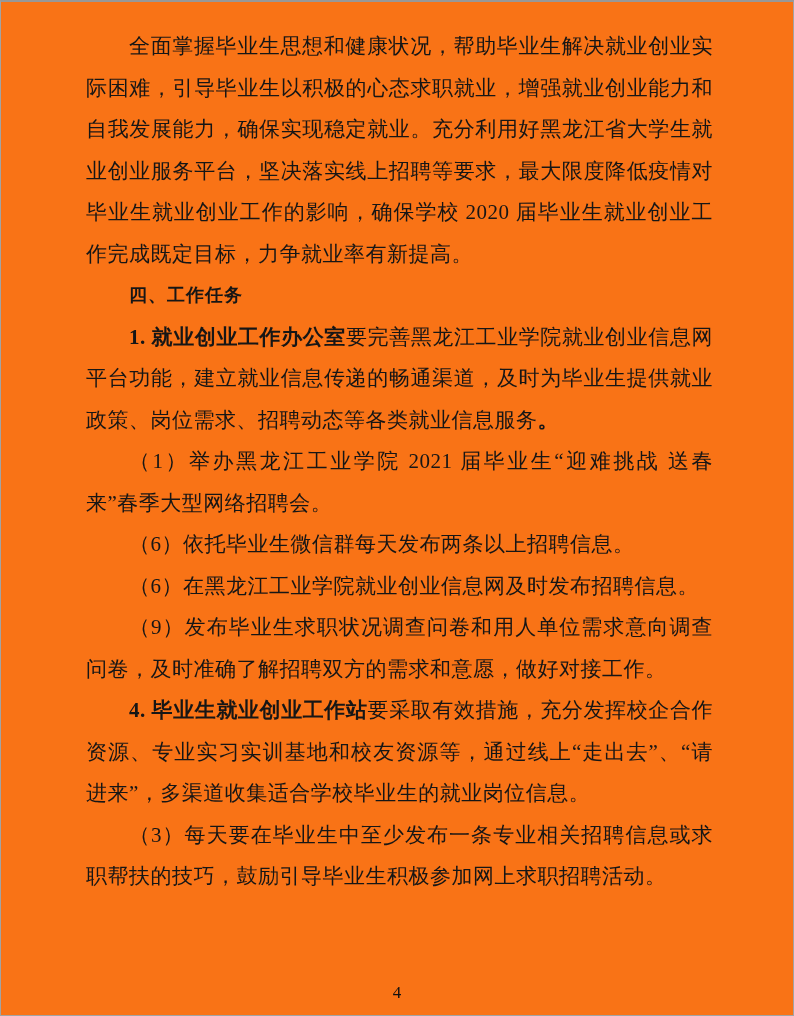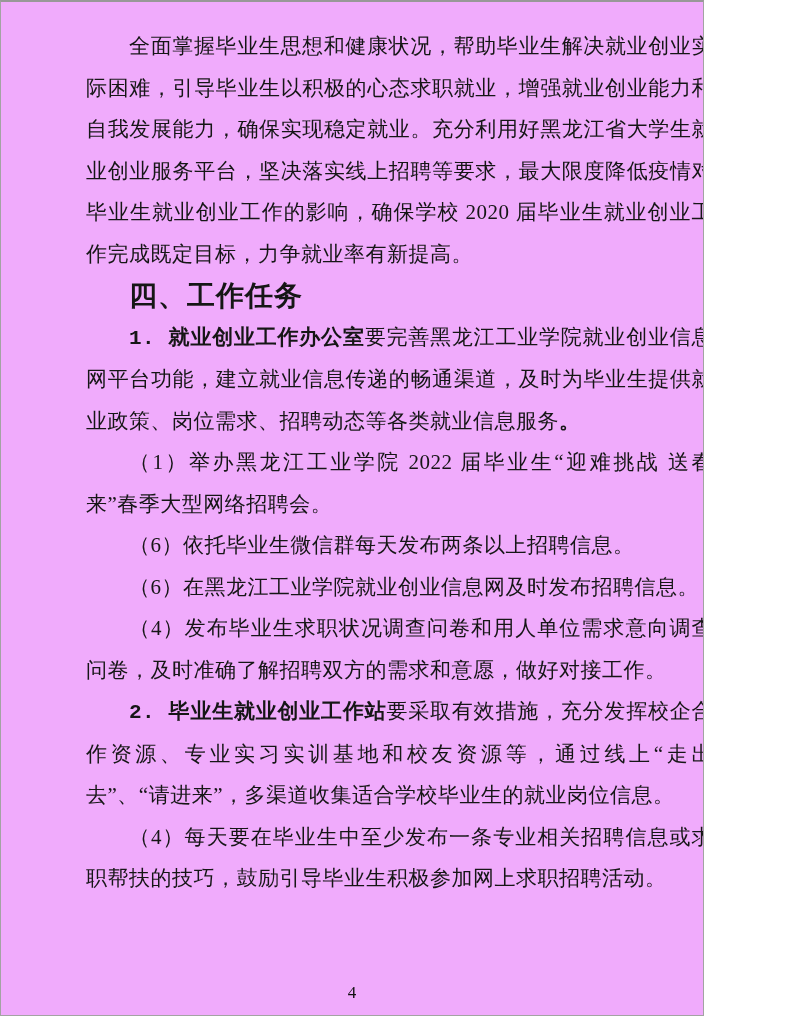--- a/index.html
+++ b/index.html
@@ -2,24 +2,24 @@
 <html><head>
 <meta charset="utf-8">
 <style>
   html, body {
     margin: 0;
     padding: 0;
     background: #ffffff;
   }
   .page {
     position: relative;
-    width: 704px;
+    width: 794px;
     height: 1016px;
     box-sizing: border-box;
-    background: #f0abfc;
+    background: #f97316;
     border: 1px solid #a3a3a3;
     border-top: 2px solid #989898;
     overflow: hidden;
     font-family: "Liberation Serif", "DejaVu Serif", serif;
     color: #161616;
   }
   .doc-body {
     position: absolute;
     left: 85px;
     top: 24px;
@@ -31,30 +31,30 @@
     line-height: 41.5px;
     letter-spacing: 0.5px;
     text-align: justify;
     text-justify: inter-ideograph;
     text-indent: 43px;
     word-break: break-all;
   }
   p.heading1 {
     font-family: Liberation Serif, serif;
     font-weight: bold;
-    font-size: 28px;
+    font-size: 18px;
     letter-spacing: 1px;
   }
   p.heading2 {
     font-weight: bold;
     font-size: 21px;
     letter-spacing: 1px;
   }
   .run-bold-sans {
-    font-family: Liberation Mono, monospace;
+    font-family: Liberation Serif, serif;
     font-weight: bold;
     letter-spacing: 0.5px;
   }
   .run-bold {
     font-weight: bold;
   }
   .page-number {
     position: absolute;
     left: 0;
     bottom: 12px;
@@ -66,21 +66,21 @@
   }
 </style>
 </head>
 <body>
 
 <div class="page">
   <div class="doc-body">
       <p class="para body-para"><span>全面掌握毕业生思想和健康状况，帮助毕业生解决就业创业实际困难，引导毕业生以积极的心态求职就业，增强就业创业能力和自我发展能力，确保实现稳定就业。充分利用好黑龙江省大学生就业创业服务平台，坚决落实线上招聘等要求，最大限度降低疫情对毕业生就业创业工作的影响，确保学校 2020 届毕业生就业创业工作完成既定目标，力争就业率有新提高。</span></p>
       <p class="para heading1"><span>四、工作任务</span></p>
       <p class="para body-para"><span class="run-bold-sans">1. 就业创业工作办公室</span><span>要完善黑龙江工业学院就业创业信息网平台功能，建立就业信息传递的畅通渠道，及时为毕业生提供就业政策、岗位需求、招聘动态等各类就业信息服务</span><span class="run-bold">。</span></p>
-      <p class="para body-para"><span>（1）举办黑龙江工业学院 2022 届毕业生“迎难挑战 送春来”春季大型网络招聘会。</span></p>
+      <p class="para body-para"><span>（1）举办黑龙江工业学院 2021 届毕业生“迎难挑战 送春来”春季大型网络招聘会。</span></p>
       <p class="para body-para"><span>（6）依托毕业生微信群每天发布两条以上招聘信息。</span></p>
       <p class="para body-para"><span>（6）在黑龙江工业学院就业创业信息网及时发布招聘信息。</span></p>
-      <p class="para body-para"><span>（4）发布毕业生求职状况调查问卷和用人单位需求意向调查问卷，及时准确了解招聘双方的需求和意愿，做好对接工作。</span></p>
-      <p class="para body-para"><span class="run-bold-sans">2. 毕业生就业创业工作站</span><span>要采取有效措施，充分发挥校企合作资源、专业实习实训基地和校友资源等，通过线上“走出去”、“请进来”，多渠道收集适合学校毕业生的就业岗位信息。</span></p>
-      <p class="para body-para"><span>（4）每天要在毕业生中至少发布一条专业相关招聘信息或求职帮扶的技巧，鼓励引导毕业生积极参加网上求职招聘活动。</span></p>
+      <p class="para body-para"><span>（9）发布毕业生求职状况调查问卷和用人单位需求意向调查问卷，及时准确了解招聘双方的需求和意愿，做好对接工作。</span></p>
+      <p class="para body-para"><span class="run-bold-sans">4. 毕业生就业创业工作站</span><span>要采取有效措施，充分发挥校企合作资源、专业实习实训基地和校友资源等，通过线上“走出去”、“请进来”，多渠道收集适合学校毕业生的就业岗位信息。</span></p>
+      <p class="para body-para"><span>（3）每天要在毕业生中至少发布一条专业相关招聘信息或求职帮扶的技巧，鼓励引导毕业生积极参加网上求职招聘活动。</span></p>
     </div>
   <div class="page-number">4</div>
 </div>
 
 </body></html>

